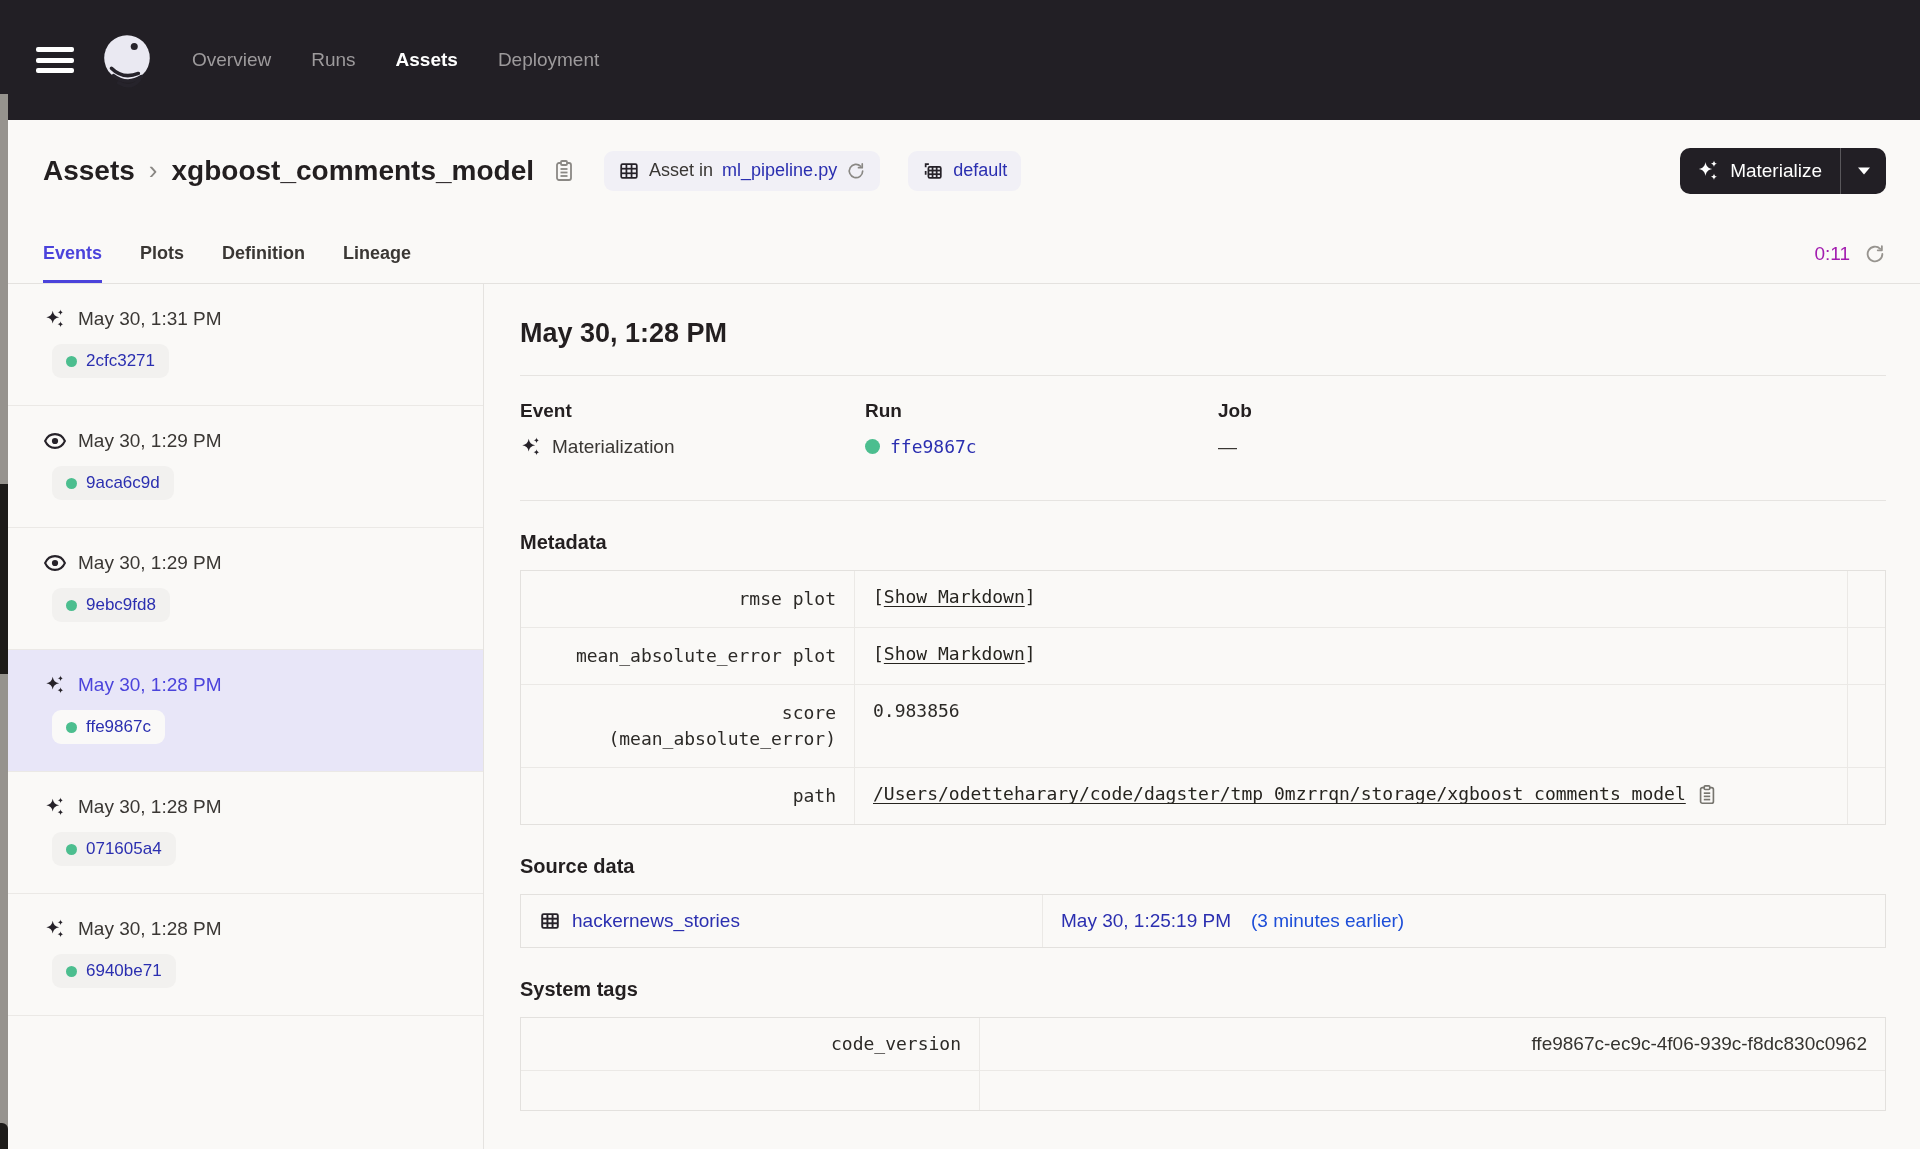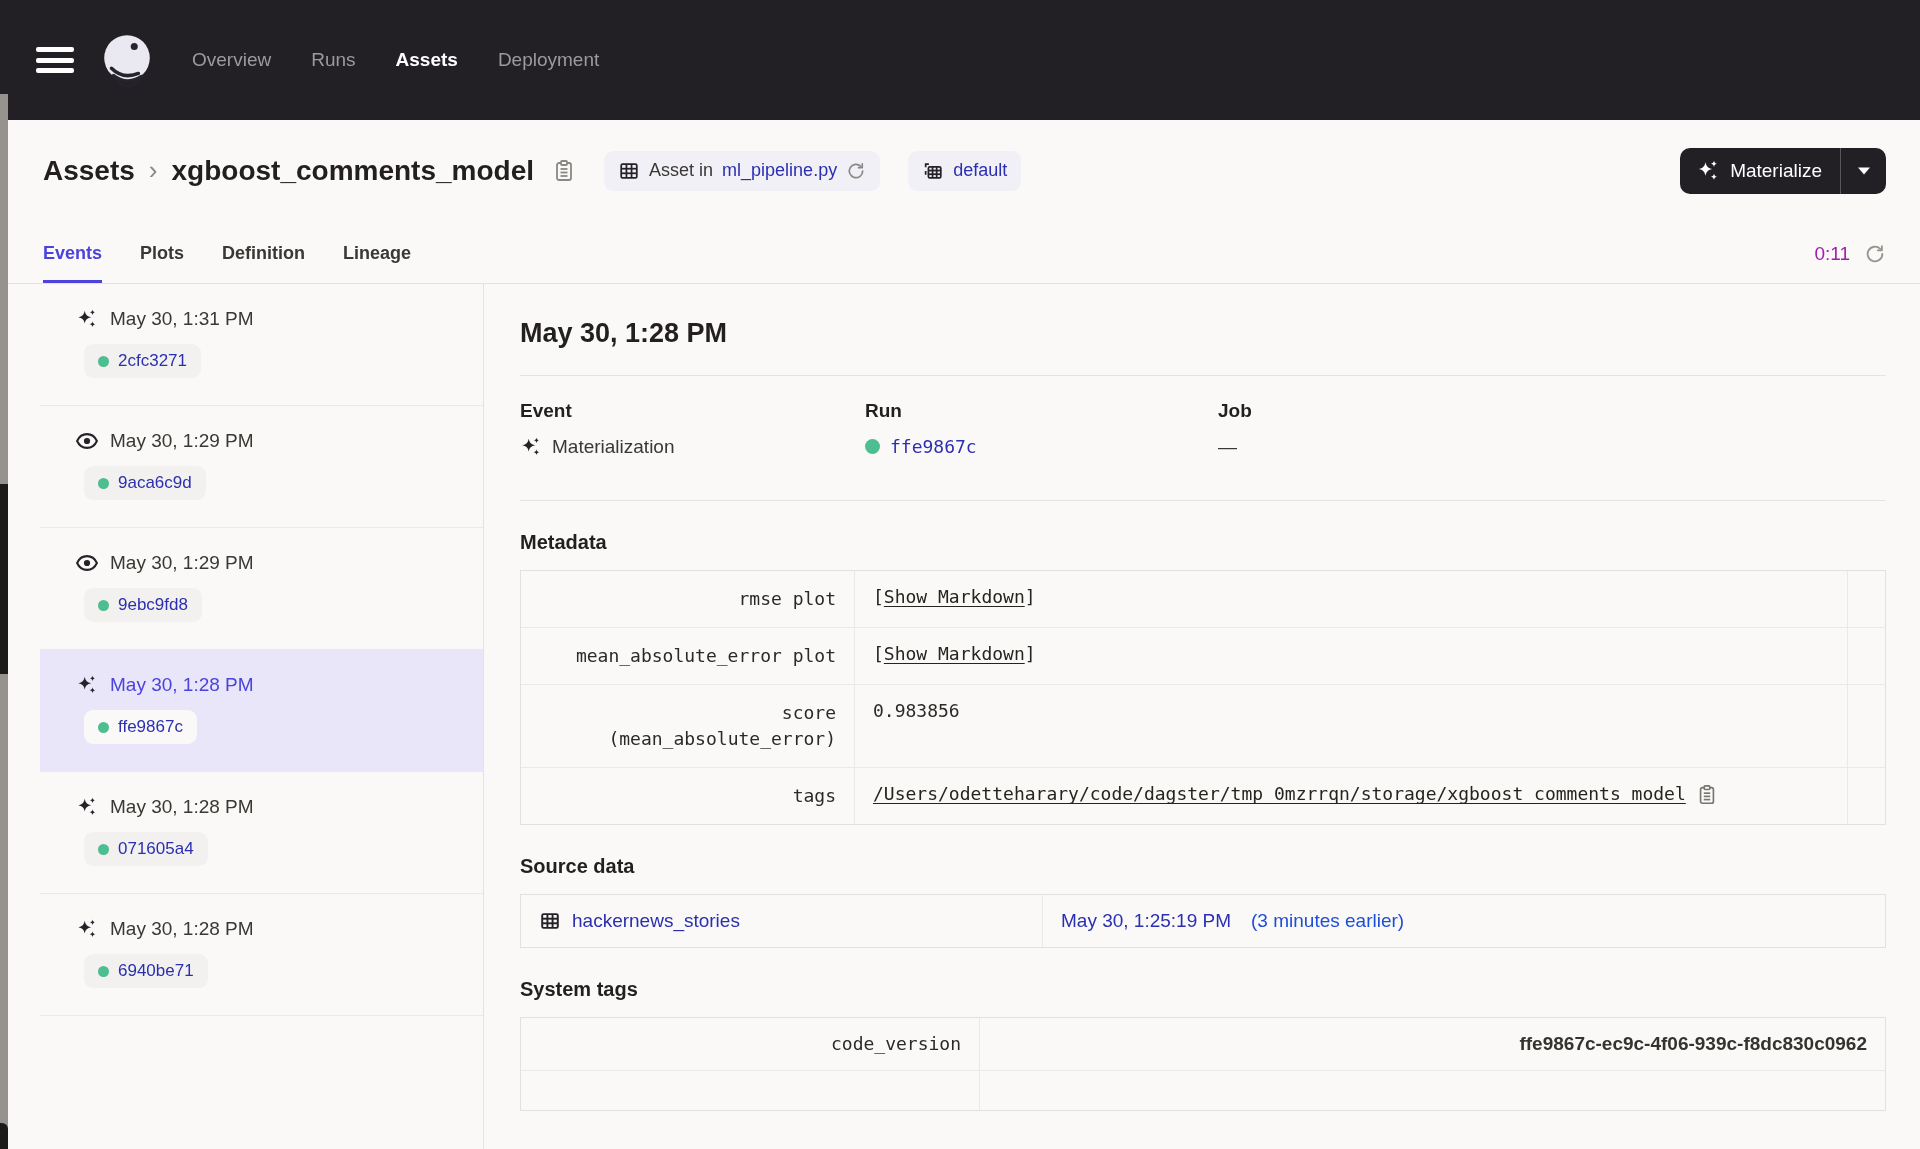--- a/index.html
+++ b/index.html
@@ -43,21 +43,21 @@
   .tabs-bar { height:63px; display:flex; align-items:flex-end; padding:0 34px 0 43px; border-bottom:1px solid #E4E2DF; }
   .tab { font-size:18px; font-weight:600; color:#3A3734; padding:0 0 16px 0; margin-right:38px; cursor:pointer; border-bottom:3px solid transparent; }
   .tab.active { color:#4B43DB; border-bottom-color:#4B43DB; }
   .tabs-right { margin-left:auto; display:flex; align-items:center; gap:14px; padding-bottom:18px; }
   .timer { font-size:19px; color:#a21caf; }
   .refresh-btn { color:#97948F; display:flex; cursor:pointer; }
 
   
   .panes { display:flex; height:891px; padding-left:8px; }
   .sidebar { width:476px; border-right:1px solid #E5E3E0; overflow:hidden; }
-  .event-row { height:122px; padding:24px 20px 12px 36px; border-bottom:1px solid #EBE9E6; cursor:pointer;margin-left:32px; }
+  .event-row { height:122px; padding:24px 20px 12px 36px; border-bottom:1px solid #EBE9E6; cursor:pointer; }
   .event-row.selected { background:#E8E6F8; }
   .event-row .row-head { display:flex; align-items:center; gap:12px; font-size:19px; color:#3A3734; }
   .event-row.selected .row-head { color:#4B43DB; }
   .row-head .evt-icon { color:#262229; display:flex; }
   .run-pill { display:inline-flex; align-items:center; gap:9px; background:#F2F1EF; border-radius:9px; padding:7px 14px; margin:14px 0 0 8px; font-size:17px; color:#2B2FB0; }
   .event-row.selected .run-pill { background:#FAF9F8; }
   .dot { width:11px; height:11px; border-radius:50%; background:#4CBE8F; flex:0 0 auto; }
   .event-row.partial { height:36px; border-bottom:none; }
 
   .main { flex:1; padding:0 34px 0 36px; }
@@ -82,21 +82,21 @@
   .val-cell { flex:1; display:flex; align-items:flex-start; gap:10px; }
   .end-cell { width:38px; flex:0 0 auto; border-left:1px solid #EBE9E6; }
   .md-link, .path-link { color:#26241F; cursor:pointer; }
   .md-link u, .path-link u { text-decoration:underline; text-underline-offset:3px; }
   .copy-sm { color:#77756F; display:flex; margin-top:1px; cursor:pointer; }
   .src-key { width:522px; flex:0 0 auto; border-right:1px solid #EBE9E6; display:flex; align-items:center; gap:11px; }
   .src-link { color:#2B2FB0; font-size:19px; cursor:pointer; }
   .src-time { color:#2B2FB0; font-size:19px; cursor:pointer; }
   .src-note { color:#1d4ed8; font-size:19px; margin-left:20px; }
   .sys-key { width:459px; flex:0 0 auto; border-right:1px solid #EBE9E6; }
-  .sys-val { flex:1; font-size:19px; color:#35332F;font-weight:bold; }
+  .sys-val { flex:1; font-size:19px; color:#35332F; }
   .asset-icon-dark { color:#262229; display:flex; }
   svg { display:block; }
 </style>
 </head>
 <body>
 
 <div class="header">
   <div class="hamburger">
       <span></span>
       <span></span>
@@ -365,21 +365,21 @@
       </div>
       <div class="trow">
         <div class="tcell mono key-cell">score
 (mean_absolute_error)</div>
         <div class="tcell mono val-cell">
             <span>0.983856</span>
           </div>
         <div class="end-cell"></div>
       </div>
       <div class="trow">
-        <div class="tcell mono key-cell">tags</div>
+        <div class="tcell mono key-cell">path</div>
         <div class="tcell mono val-cell">
           <span class="path-link"><u>/Users/odetteharary/code/dagster/tmp_0mzrrqn/storage/xgboost_comments_model</u></span>
           <span class="copy-sm">
             <svg viewBox="0 0 24 24" width="22" height="22" fill="none" stroke="currentColor" stroke-width="1.8">
                 <rect x="5" y="4" width="14" height="17" rx="2"></rect>
                 <rect x="9" y="2" width="6" height="4" rx="1" fill="#FAF9F7"></rect>
                 <line x1="8.5" y1="10" x2="15.5" y2="10"></line>
                 <line x1="8.5" y1="13.5" x2="15.5" y2="13.5"></line>
                 <line x1="8.5" y1="17" x2="15.5" y2="17"></line>
               </svg>

